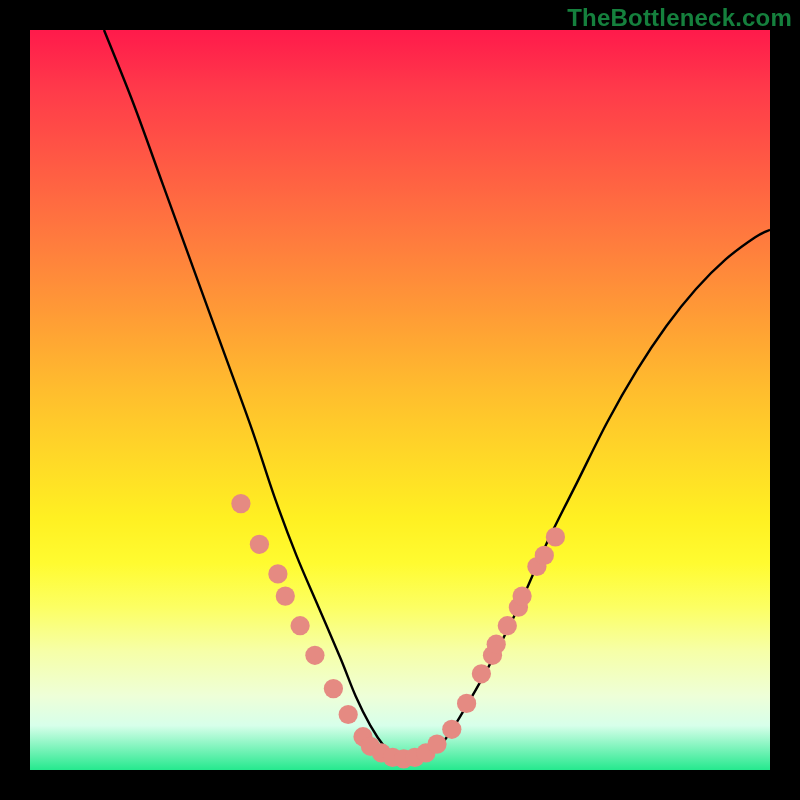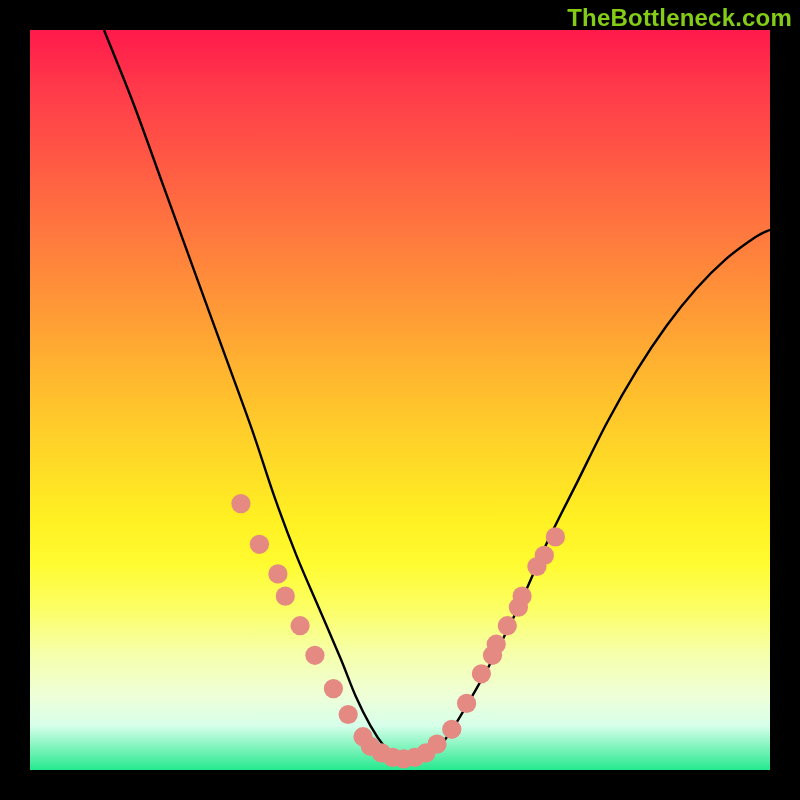--- a/index.html
+++ b/index.html
@@ -36,21 +36,21 @@
       #fcff63 78%,
       #f6ffa8 84%,
       #eeffd8 90%,
       #d7ffea 94%,
       #25e98e 100%);
   }
   .watermark {
     position: absolute;
     top: 4px;
     right: 8px;
-    color: #84cc16;
+    color: #15803d;
     font-size: 24px;
     font-weight: 600;
     letter-spacing: 0.2px;
     user-select: none;
   }
   svg.curve {
     position: absolute;
     left: 0; top: 0;
     width: 740px; height: 740px;
     overflow: visible;

